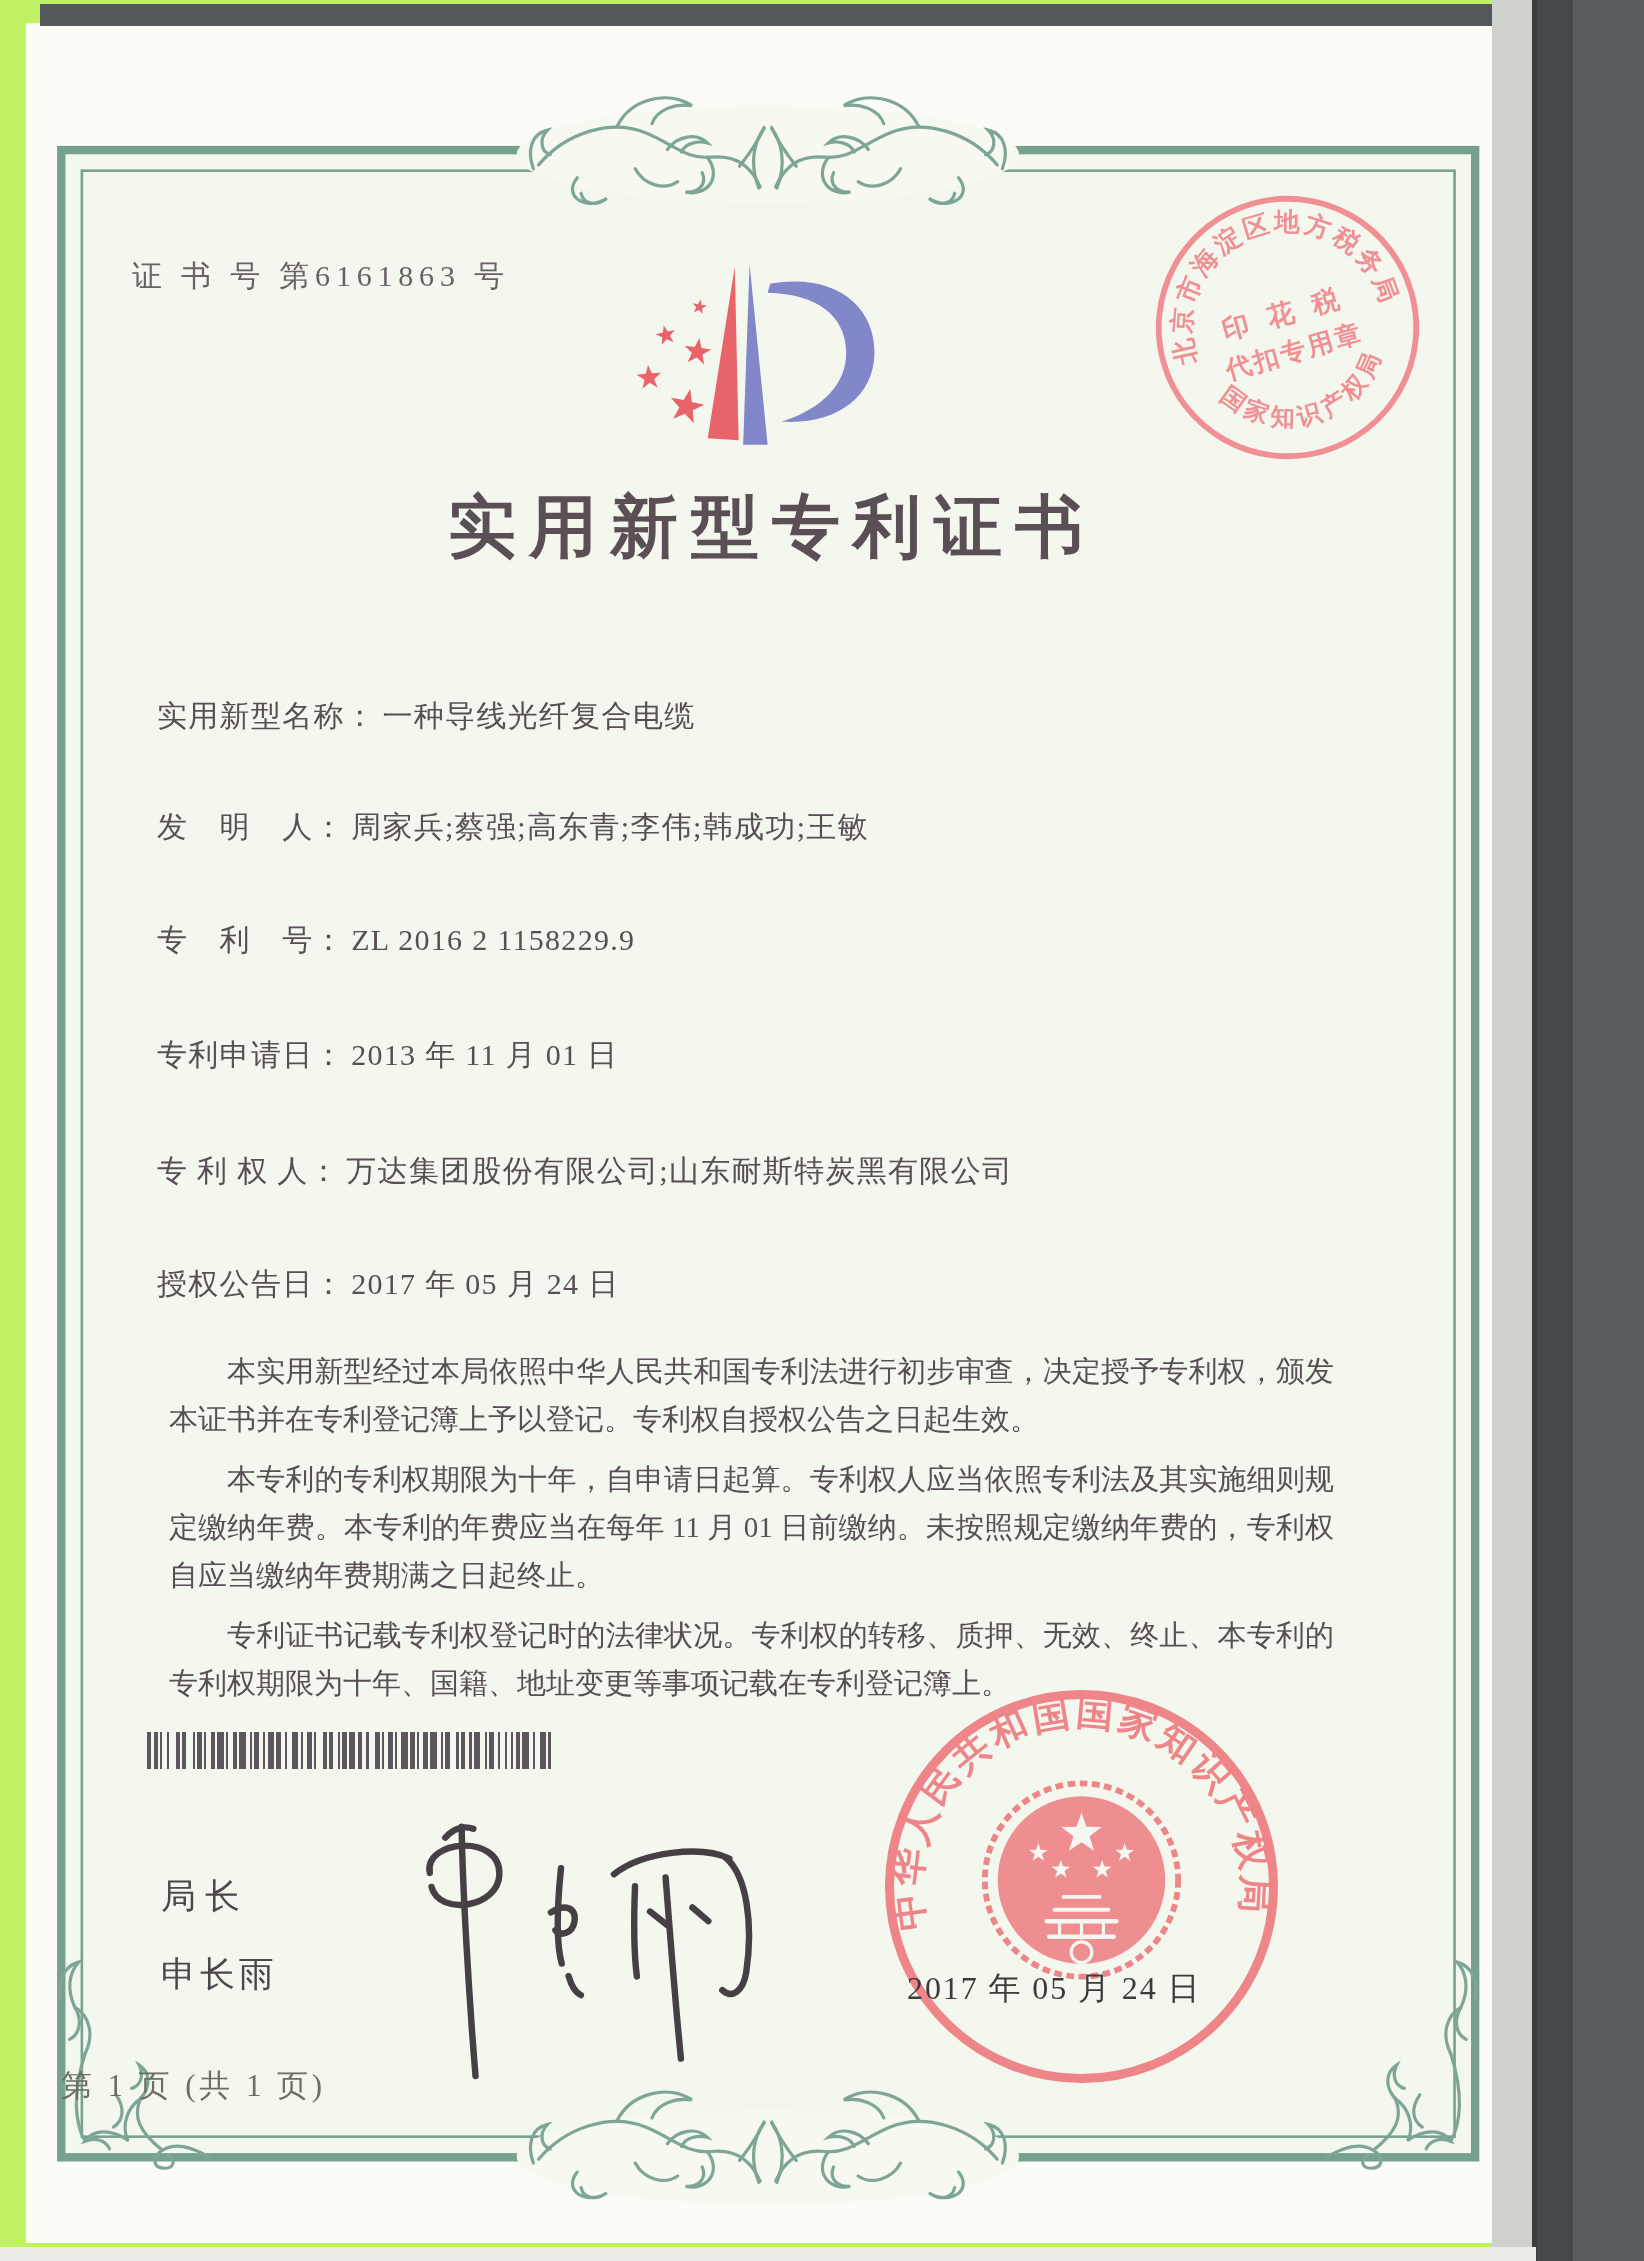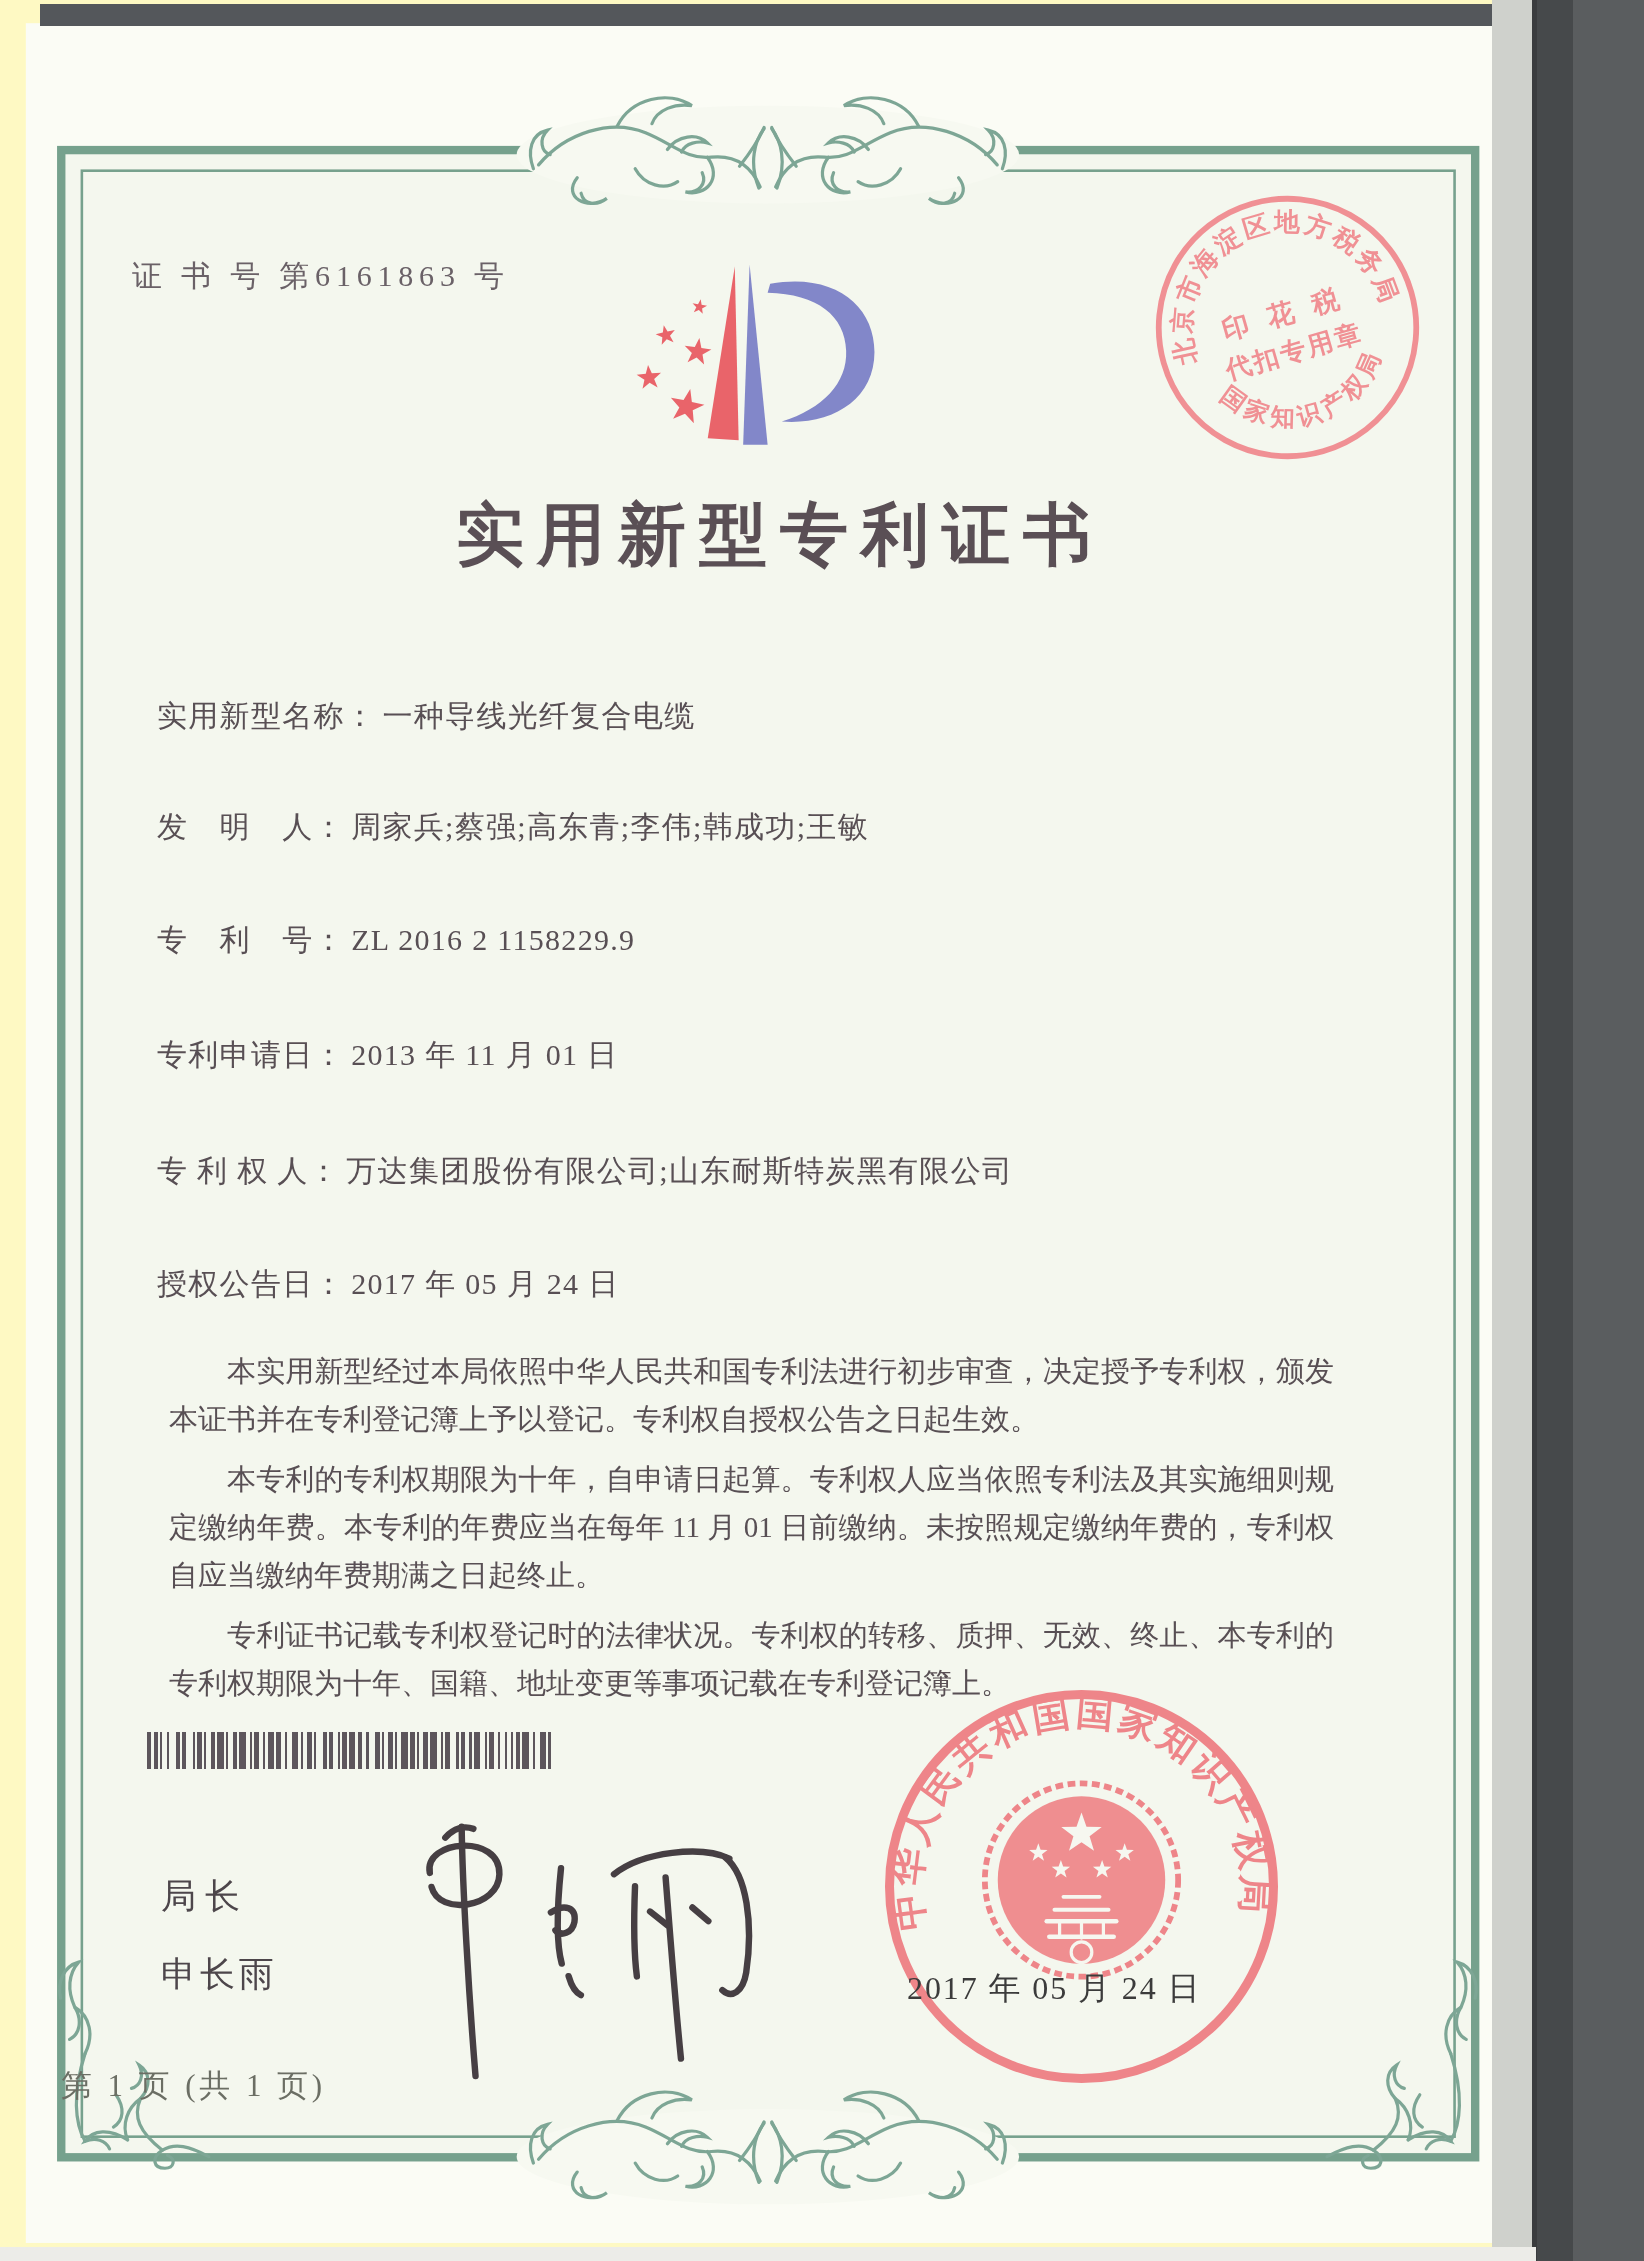--- a/index.html
+++ b/index.html
@@ -1,30 +1,30 @@
 <!DOCTYPE html>
 <html style="font-size:10.3px"><head>
 <meta charset="utf-8">
 <style>
   html,body{margin:0;padding:0;background:#ffffff;}
-  .page{position:relative;width:1644px;height:2261px;background:#fef9c3;overflow:hidden;
+  .page{position:relative;width:1644px;height:2261px;background:#bef264;overflow:hidden;
         font-family:"Liberation Serif","DejaVu Serif",serif;}
   .abs{position:absolute;}
   svg{position:absolute;display:block;}
   
   .band-top{left:40px;top:3.9px;width:1501px;height:22px;background:#54575b;}
   .band-right-light{left:1492px;top:0;width:44px;height:2261px;background:#cfd1cc;}
   .band-right{left:1536px;top:0;width:108px;height:2261px;background:#5a5d5f;}
   .band-right-dark{left:1536px;top:0;width:37px;height:2261px;background:#46494b;}
   .band-right-line{left:1532px;top:0;width:4.5px;height:2261px;background:#3a3c3e;}
   .band-bottom2{left:0;top:2247px;width:1536px;height:14px;background:#ecece8;}
   
   .cert-number{left:132px;top:256px;font-size:30px;letter-spacing:5.8px;color:#6a6167;}
   
-  .title{left:61px;top:478px;width:1414px;margin:12px;text-align:center;font-size:68px;
+  .title{left:61px;top:478px;width:1414px;margin:4px;text-align:center;font-size:68px;
          font-weight:700;letter-spacing:13px;color:#5a4f55;}
   
   .field{left:157px;font-size:30px;color:#584f54;white-space:nowrap;}
   .f0{top:696px;} .f1{top:807px;} .f2{top:920px;} .f3{top:1035px;} .f4{top:1151px;} .f5{top:1264px;}
   .flabel{letter-spacing:1.3px;}
   .fvalue{margin-left:6.4px;letter-spacing:1.3px;}
   
   .paras{left:157px;top:1335px;width:1189px;font-size:29px;line-height:48px;
          text-align:justify;color:#584f54;}
   .paras p{margin:12px;text-indent:2em;}

